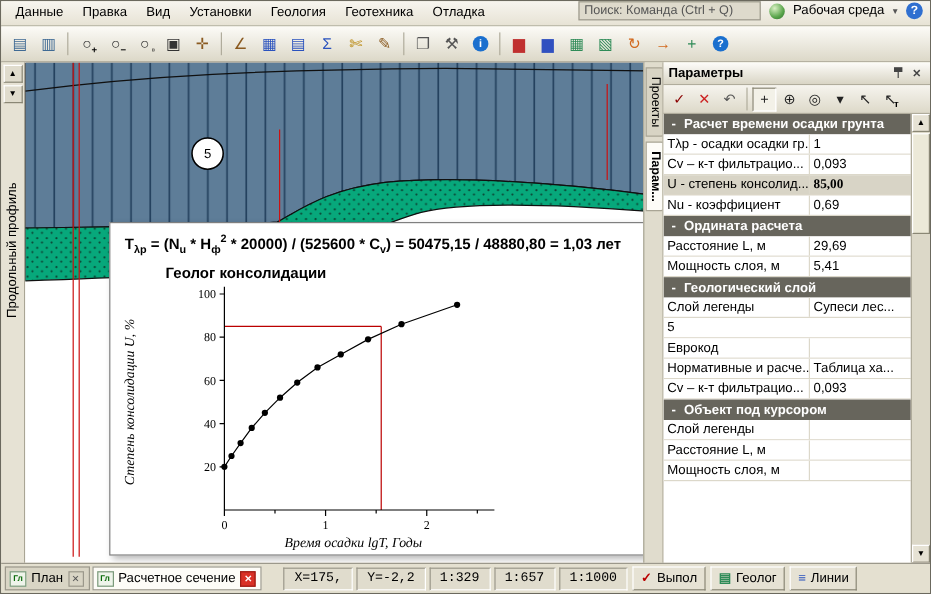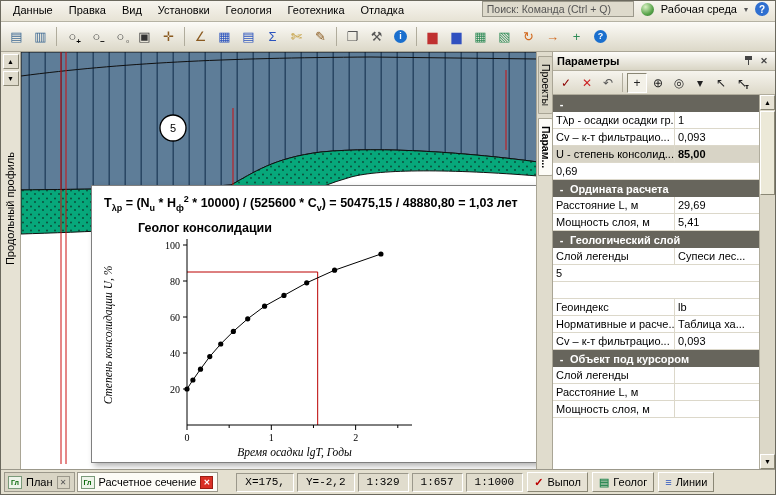--- a/index.html
+++ b/index.html
@@ -75,21 +75,21 @@
                     background:linear-gradient(#f6f4ee,#ddd9c9); border-bottom:1px solid #b0ac9c; }
   #params-toolbar .tbtn { width:20px; height:20px; font-size:12px; }
 
   #pgrid-wrap { flex:1; position:relative; background:#fff; overflow:hidden; }
   #pgrid { position:absolute; left:0; top:0; right:16px; bottom:0; }
   .pg-header { height:17px; background:#67655c; color:#fff; font-weight:bold; display:flex; align-items:center;
                padding-left:4px; gap:4px; font-size:11px; white-space:nowrap; overflow:hidden; }
   .pg-minus { width:9px; text-align:center; font-weight:bold; }
   .pg-row { display:flex; height:17px; border-bottom:1px solid #dcd8ca; background:#fff; }
   .pg-row.sel { background:#d8d4c6; }
-  .pg-row.sel .pg-value { font-weight:bold; }
+  .pg-row.sel .pg-value { font-weight:bold;font-family:Liberation Serif, serif; }
   .pg-label { width:122px; flex:none; padding:2px 3px; border-right:1px solid #dcd8ca; white-space:nowrap; overflow:hidden; }
   .pg-value { flex:1; padding:2px 3px; white-space:nowrap; overflow:hidden; }
 
   #pgrid-scroll { position:absolute; right:0; top:0; bottom:0; width:16px; background:#dcd8c8; border-left:1px solid #b0ac9c; }
   .sb-btn { height:15px; display:flex; align-items:center; justify-content:center; font-size:7px;
             border:1px solid; border-color:#fff #8a8775 #8a8775 #fff; background:#e6e2d4; }
   .sb-btn.down { position:absolute; bottom:0; left:0; right:0; }
   .sb-thumb { position:absolute; top:16px; left:0; right:0; height:84px; border:1px solid;
               border-color:#fff #8a8775 #8a8775 #fff; background:#ece9d8; }
 
@@ -245,21 +245,21 @@
 <path d="M0,138 C60,137 150,137 210,133 C232,121 252,106 300,100 C360,94 450,101 517,110 L517,124 C430,117 360,117 330,125 C290,136 252,158 212,168 C150,177 60,180 0,182 Z" fill="url(#dotP)" stroke="#101010" stroke-width="1"></path>
 <line x1="40" y1="0" x2="40" y2="412" stroke="#cc1111"></line>
 <line x1="45" y1="0" x2="45" y2="412" stroke="#cc1111"></line>
 <line x1="212" y1="56" x2="212" y2="136" stroke="#cc1111"></line>
 <line x1="485" y1="18" x2="485" y2="98" stroke="#cc1111"></line>
 <circle cx="152" cy="76" r="13" fill="#ffffff" stroke="#000000" stroke-width="1.3"></circle>
 <text x="152" y="80" text-anchor="middle" font-size="11" font-family="Liberation Sans, sans-serif">5</text>
 </svg></div>
 
     <div id="overlay-window">
-      <div id="overlay-formula"><span>Т</span><sub>λр</sub><span> = (N</span><sub>u</sub><span> * Н</span><sub>ф</sub><sup>2</sup><span> * 10000) / (525600 * С</span><sub>v</sub><span>) = 50475,15 / 48880,80 = 1,03 лет</span></div>
+      <div id="overlay-formula"><span>Т</span><sub>λр</sub><span> = (N</span><sub>u</sub><span> * Н</span><sub>ф</sub><sup>2</sup><span> * 20000) / (525600 * С</span><sub>v</sub><span>) = 50475,15 / 48880,80 = 1,03 лет</span></div>
       <div id="chart-title">Геолог консолидации</div>
       <div id="chart-holder"><svg width="447" height="226" viewBox="0 0 447 226">
             <line x1="95" y1="37" x2="225.68627450980392" y2="37" stroke="#bb0000" stroke-width="1"></line>
             <line x1="225.68627450980392" y1="37" x2="225.68627450980392" y2="190" stroke="#bb0000" stroke-width="1"></line>
             <line x1="95" y1="4" x2="95" y2="190" stroke="#000"></line>
             <line x1="95" y1="190" x2="320" y2="190" stroke="#000"></line>
             <line x1="91" y1="154" x2="95" y2="154" stroke="#000"></line>
             <text x="88" y="157.5" text-anchor="end" font-size="10">20</text>
             <line x1="91" y1="118" x2="95" y2="118" stroke="#000"></line>
             <text x="88" y="121.5" text-anchor="end" font-size="10">40</text>
@@ -343,34 +343,36 @@
           <div class="tbtn">
             <span class="glyph" style="color: rgb(34, 34, 34);">↖</span>
             <span class="badge">т</span>
           </div>
         </div>
     </div>
     <div id="pgrid-wrap">
       <div id="pgrid">
           <div class="pg-header">
             <span class="pg-minus">-</span>
+            <span>Расчет времени осадки грунта</span>
           </div>
           <div class="pg-row">
             <div class="pg-label">Тλр - осадки осадки гр...</div>
             <div class="pg-value">1</div>
           </div>
           <div class="pg-row">
             <div class="pg-label">Сv – к-т фильтрацио...</div>
             <div class="pg-value">0,093</div>
           </div>
           <div class="pg-row sel">
             <div class="pg-label">U - степень консолид...</div>
             <div class="pg-value">85,00</div>
           </div>
           <div class="pg-row">
+            <div class="pg-label">Nu - коэффициент</div>
             <div class="pg-value">0,69</div>
           </div>
           <div class="pg-header">
             <span class="pg-minus">-</span>
             <span>Ордината расчета</span>
           </div>
           <div class="pg-row">
             <div class="pg-label">Расстояние L, м</div>
             <div class="pg-value">29,69</div>
           </div>
@@ -383,25 +385,22 @@
             <span>Геологический слой</span>
           </div>
           <div class="pg-row">
             <div class="pg-label">Слой легенды</div>
             <div class="pg-value">Супеси лес...</div>
           </div>
           <div class="pg-row">
             <div class="pg-value">5</div>
           </div>
           <div class="pg-row">
+            <div class="pg-label">Еврокод</div>
             <div class="pg-value"></div>
-          </div>
-          <div class="pg-row">
-            <div class="pg-label">Геоиндекс</div>
-            <div class="pg-value">lb</div>
           </div>
           <div class="pg-row">
             <div class="pg-label">Нормативные и расче...</div>
             <div class="pg-value">Таблица ха...</div>
           </div>
           <div class="pg-row">
             <div class="pg-label">Сv – к-т фильтрацио...</div>
             <div class="pg-value">0,093</div>
           </div>
           <div class="pg-header">

